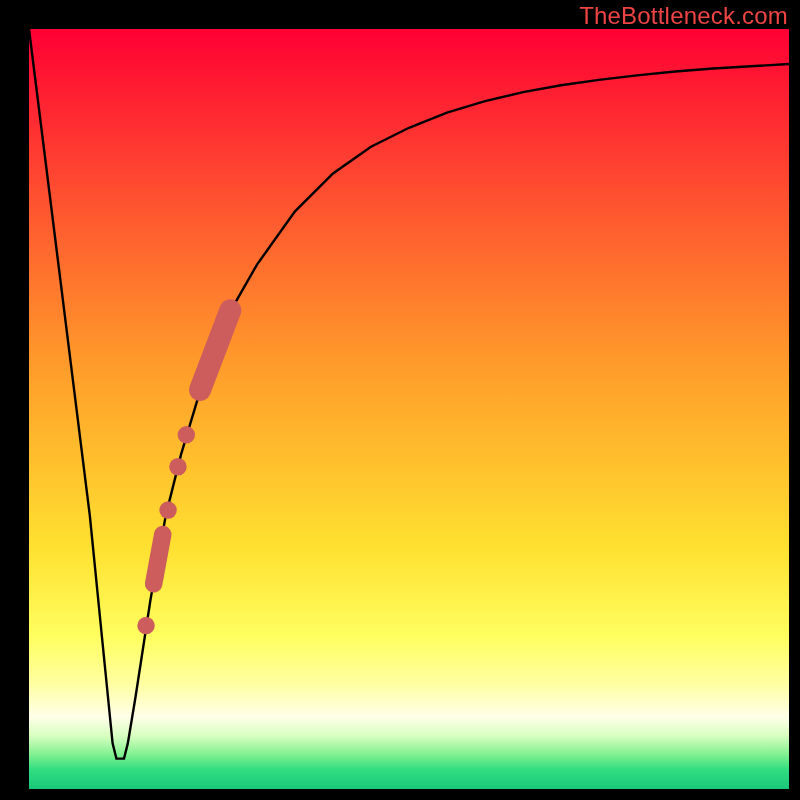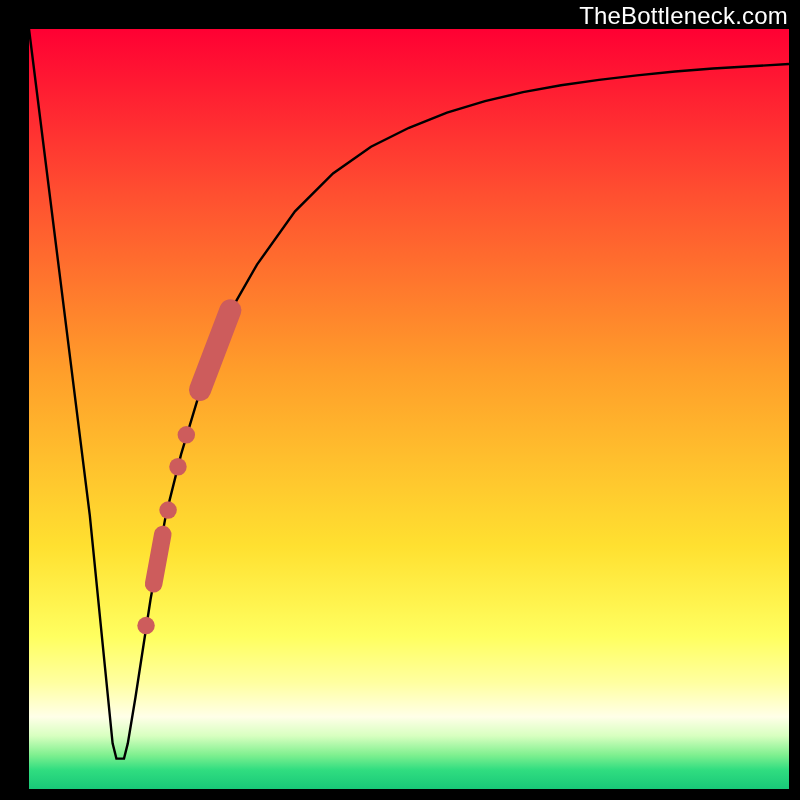--- a/index.html
+++ b/index.html
@@ -25,21 +25,21 @@
     width: 760px;
     height: 760px;
     overflow: hidden;
   }
   .attribution {
     position: absolute;
     top: 2px;
     right: 12px;
     font-family: Arial, Helvetica, sans-serif;
     font-size: 24px;
-    color: #ffffff;
+    color: #ef4444;
     letter-spacing: 0.2px;
   }
   svg { display: block; }
 </style>
 </head>
 <body>
 
 <div class="frame">
   <div class="plot">
     <svg id="svg" width="760" height="760" viewBox="0 0 760 760">

